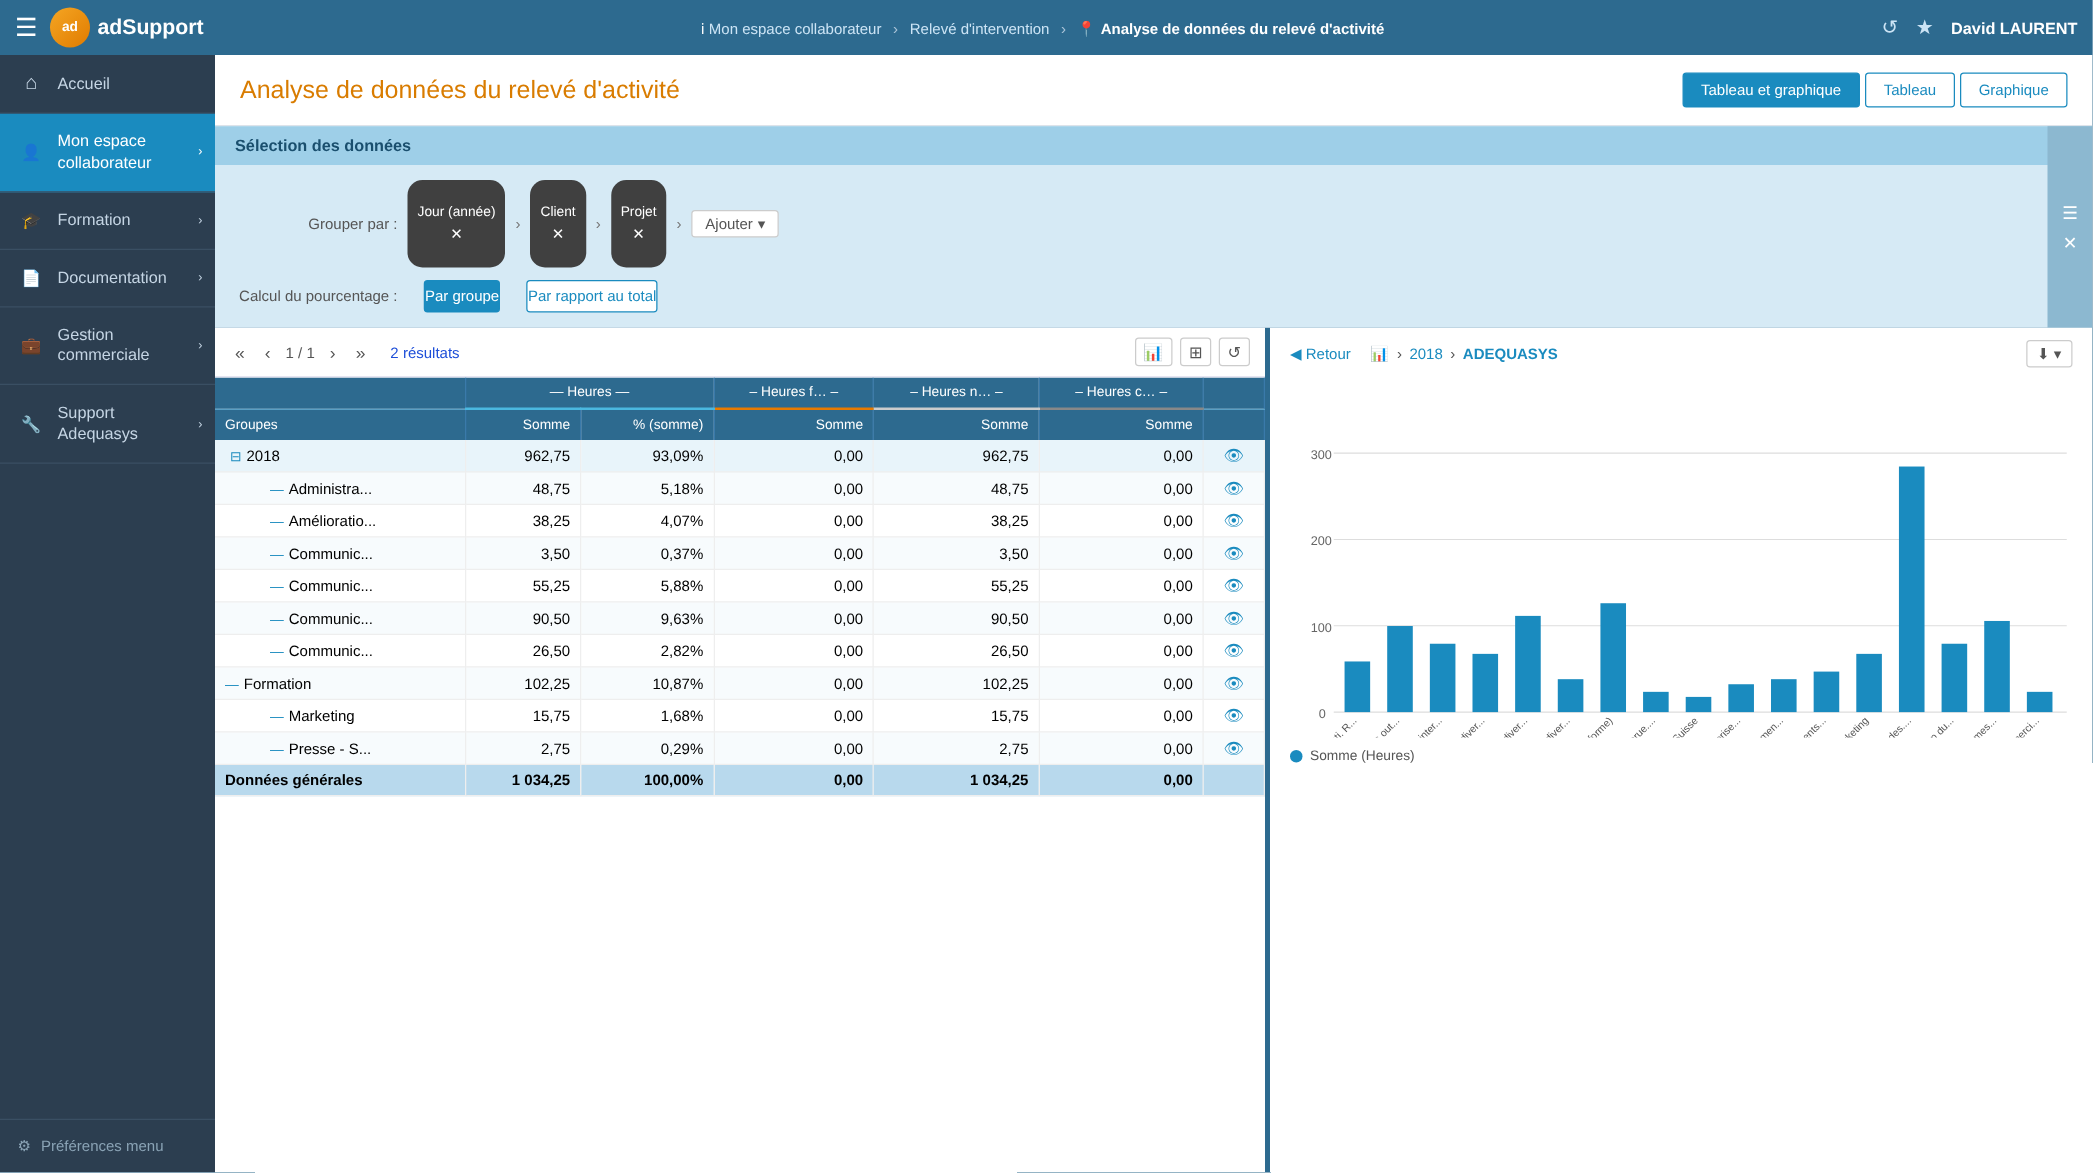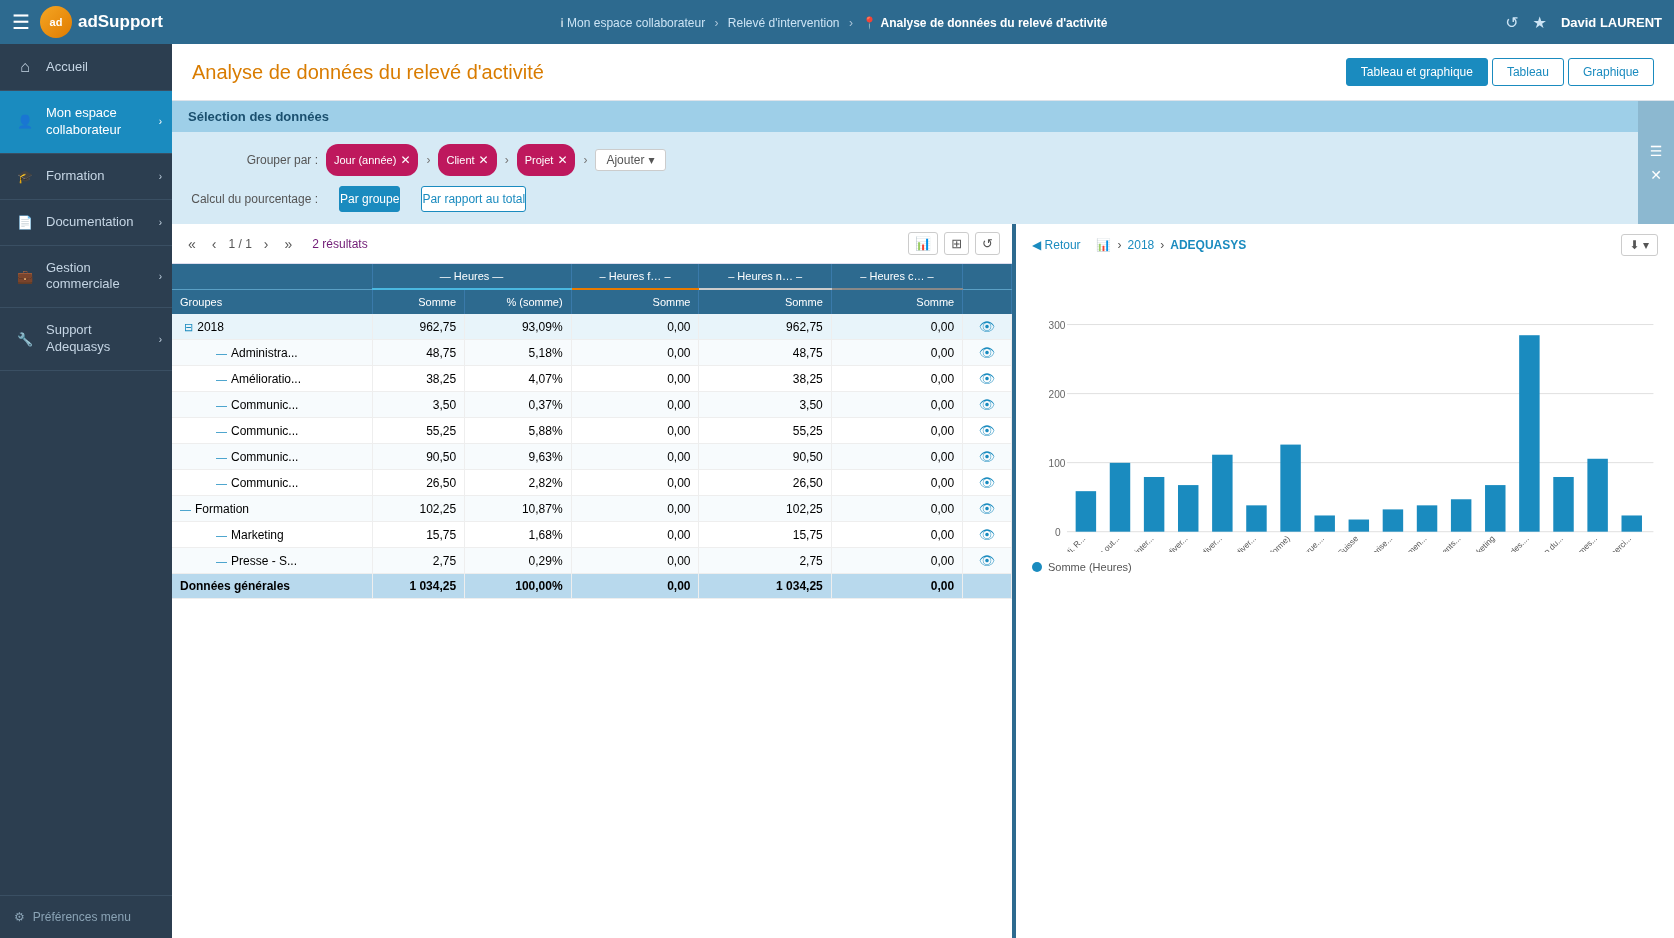--- a/index.html
+++ b/index.html
@@ -116,28 +116,29 @@
       align-items: center;
       justify-content: space-between;
       font-size: 13px;
       color: #1a4f6e;
       font-weight: bold;
     }
     .filter-bar-body { padding: 12px 16px; }
     .filter-row { display: flex; align-items: center; margin-bottom: 10px; gap: 8px; }
     .filter-label { color: #555; width: 130px; text-align: right; font-size: 12px; }
     .filter-chip {
-      background: #be185d;
+      background: #404040;
       color: white;
       border-radius: 12px;
-      padding: 9px 8px;
+      padding: 20px 8px;
       font-size: 11px;
       display: flex;
       align-items: center;
       gap: 4px;
+      flex-direction: column;
     }
     .filter-chip .chip-x { cursor: pointer; font-size: 12px; }
     .arrow-sep { color: #777; font-size: 12px; }
     .add-btn {
       background: white;
       border: 1px solid #ccc;
       border-radius: 3px;
       padding: 3px 10px;
       font-size: 12px;
       cursor: pointer;
@@ -195,21 +196,21 @@
     .table-toolbar {
       display: flex;
       align-items: center;
       padding: 8px 12px;
       background: white;
       border-bottom: 1px solid #dde;
       gap: 8px;
     }
     .nav-btn { background: none; border: none; cursor: pointer; color: #555; font-size: 14px; padding: 2px 4px; }
     .page-info { font-size: 12px; color: #555; }
-    .results-count { font-size: 12px; color: #701a75; margin-left: 8px; }
+    .results-count { font-size: 12px; color: #1d4ed8; margin-left: 8px; }
     .toolbar-icons { margin-left: auto; display: flex; gap: 6px; }
     .toolbar-icon-btn {
       background: white;
       border: 1px solid #ccc;
       border-radius: 3px;
       padding: 3px 6px;
       cursor: pointer;
       font-size: 13px;
       color: #555;
     }

